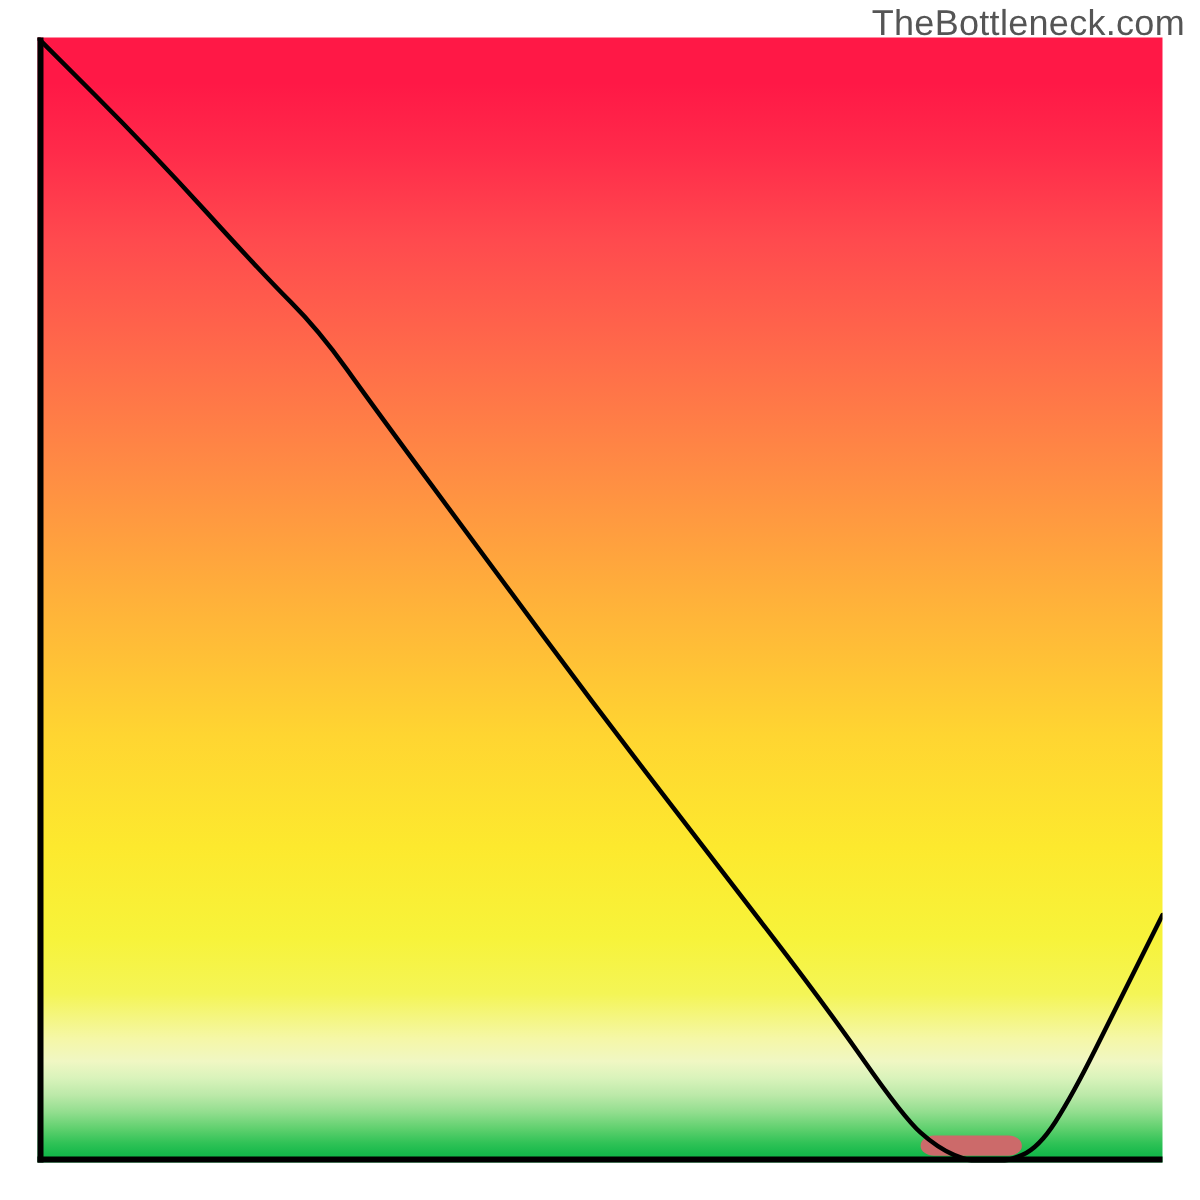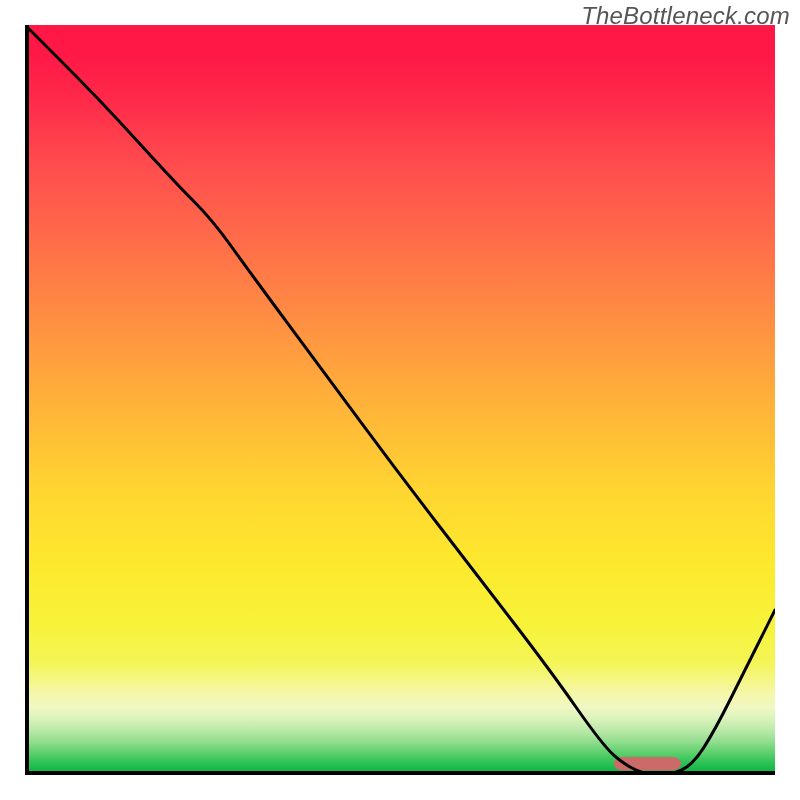--- a/index.html
+++ b/index.html
@@ -8,21 +8,20 @@
     width: 800px;
     height: 800px;
     overflow: hidden;
     background: #fff;
     font-family: Arial, Helvetica, sans-serif;
   }
   .chart-wrap {
     position: relative;
     width: 800px;
     height: 680px;
-    font-style: italic;
   }
   .watermark {
     position: absolute;
     top: 2px;
     right: 10px;
     color: #555;
     font-size: 24px;
     font-weight: 400;
     letter-spacing: 0.2px;
     z-index: 20;

